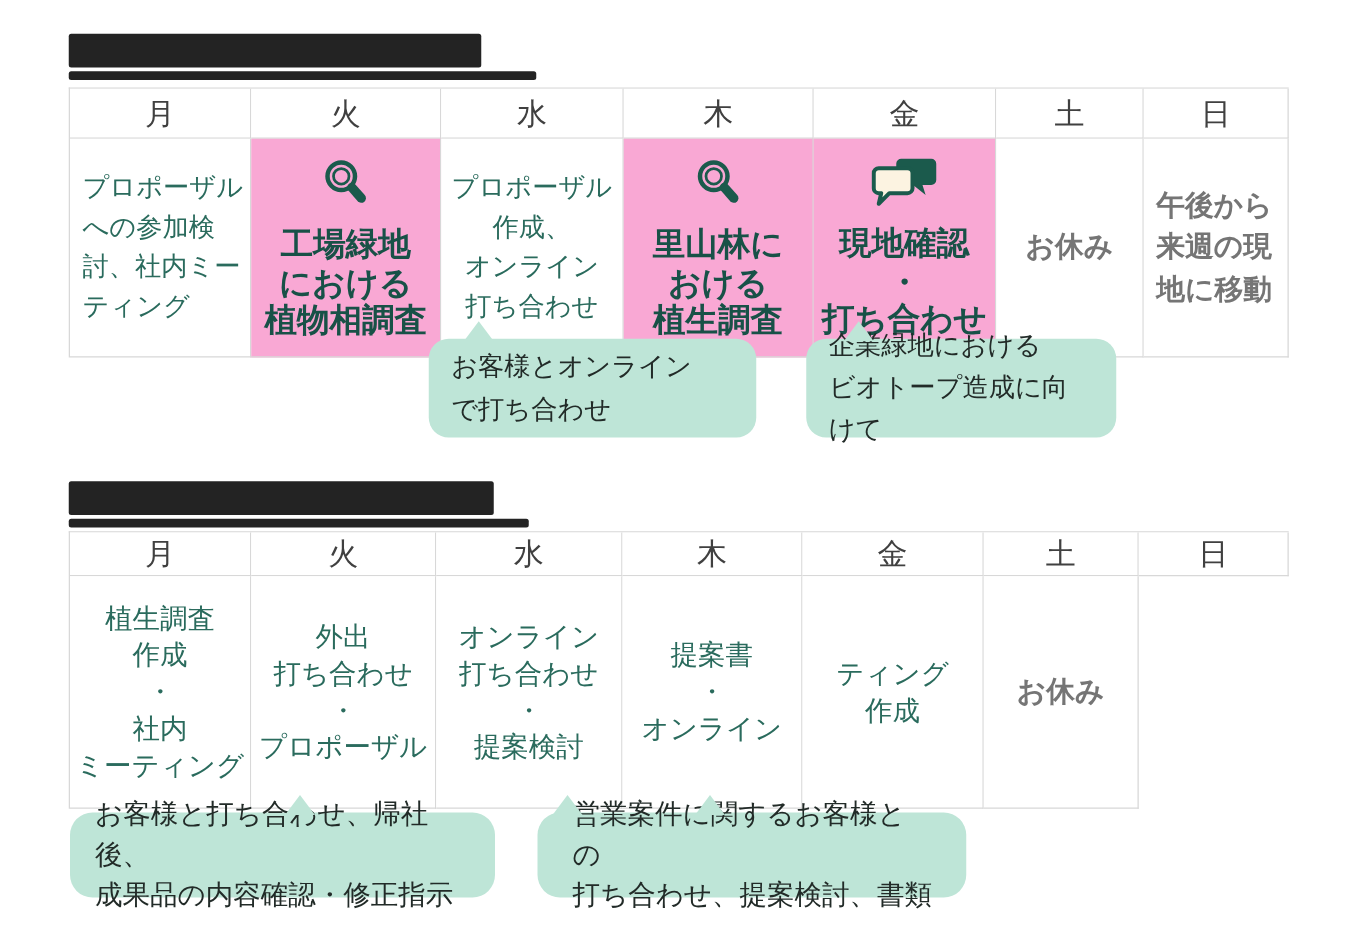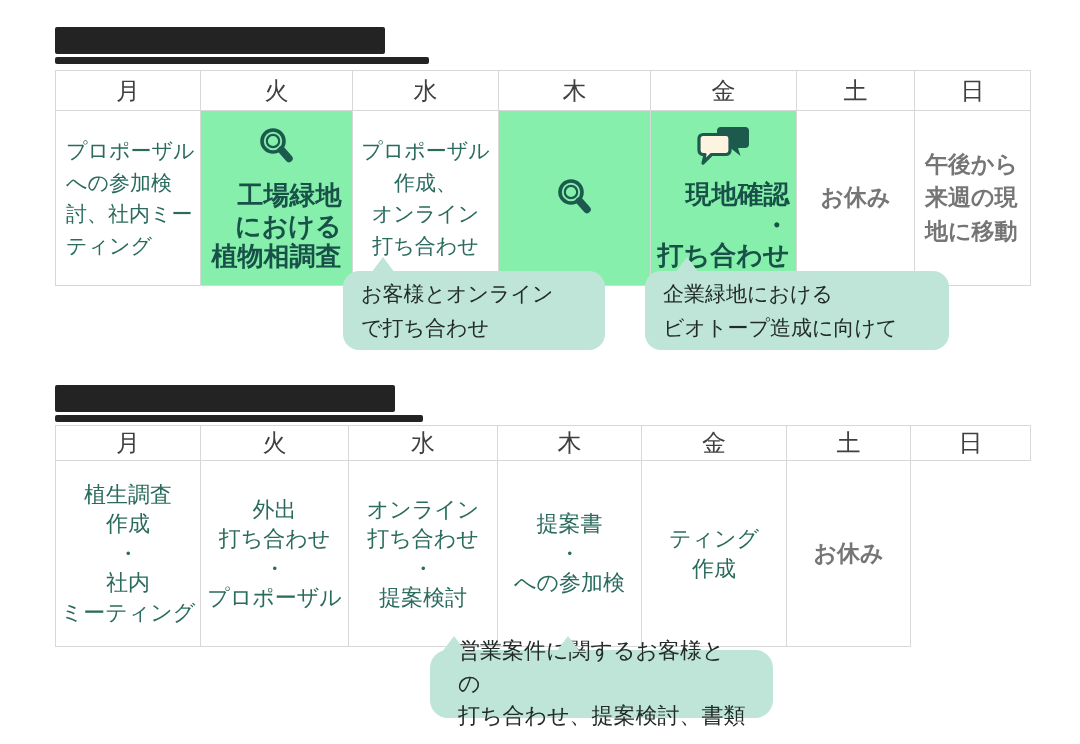--- a/index.html
+++ b/index.html
@@ -13,21 +13,21 @@
   .sched{position:absolute;left:55px;width:975px;display:grid;
          border-top:1px solid #d8d8d8;border-left:1px solid #d8d8d8;background:#fff;}
   .t1{top:70px;grid-template-columns:145px 152px 146px 152px 146px 118px 116px;grid-template-rows:40px 175px;}
   .t2{top:425px;grid-template-columns:145px 148px 149px 144px 145px 124px 120px;grid-template-rows:35px 186px;}
   .day-h{border-right:1px solid #d8d8d8;border-bottom:1px solid #d8d8d8;
          display:flex;align-items:center;justify-content:center;
          font-size:24px;color:#404040;background:#fff;}
   .cell{border-right:1px solid #d8d8d8;border-bottom:1px solid #d8d8d8;
         display:flex;flex-direction:column;align-items:center;justify-content:center;
         gap:10px;background:#fff;text-align:center;}
-  .cell.cream{background:#86efac;text-align:right;}
+  .cell.cream{background:#f9a8d4;}
   .cell.left{align-items:flex-start;text-align:left;padding-left:10px;}
   .ctext{white-space:pre-line;}
   .teal{color:#2a6b5d;font-weight:500;font-size:21px;line-height:1.5;}
   .t2 .teal{font-size:22px;line-height:1.34;}
   .teal-bold{color:#185147;font-weight:700;font-size:26px;line-height:1.18;}
   .gray{color:#757575;font-weight:700;font-size:23px;line-height:1.45;}
   
   .bubble{position:absolute;background:#bee5d7;border-radius:16px;
           color:#222b28;display:flex;align-items:center;}
   .bubble .btext{white-space:pre-line;}
@@ -80,20 +80,23 @@
 打ち合わせ</div>
     </div>
     <div class="cell cream">
       <span class="icon-wrap">
         <svg width="46" height="46" viewBox="0 0 46 46">
           <circle cx="19" cy="17" r="11" fill="none" stroke="#1b5a4c" stroke-width="3.6"></circle>
           <circle cx="19" cy="17" r="6.2" fill="none" stroke="#1b5a4c" stroke-width="2.2"></circle>
           <line x1="27.5" y1="26" x2="35" y2="34.5" stroke="#1b5a4c" stroke-width="7.5" stroke-linecap="round"></line>
         </svg>
       </span>
+      <div class="ctext teal-bold">里山林に
+おける
+植生調査</div>
     </div>
     <div class="cell cream">
       <span class="icon-wrap">
         <svg width="54" height="44" viewBox="0 0 54 44">
           <path d="M24 2 h24 a4 4 0 0 1 4 4 v13 a4 4 0 0 1 -4 4 h-7 l2.5 8 -10-8 h-9.5 a4 4 0 0 1 -4-4 v-13 a4 4 0 0 1 4-4 z" fill="#1b5a4c"></path>
           <path d="M6 9.5 h23 a4 4 0 0 1 4 4 v12 a4 4 0 0 1 -4 4 h-14.5 l-8.5 8.5 2-8.5 h-2 a4 4 0 0 1 -4-4 v-12 a4 4 0 0 1 4-4 z" fill="#fcf3e1" stroke="#1b5a4c" stroke-width="3.2" stroke-linejoin="round"></path>
         </svg>
       </span>
       <div class="ctext teal-bold">現地確認
 ・
@@ -107,21 +110,21 @@
 来週の現
 地に移動</div>
     </div>
   </div>
 
   <div class="bubble bub-w1" style="left:343px;top:271px;width:262px;height:79px;box-sizing:border-box;">
     <span class="tail" style="left:28px;"></span>
     <div class="btext">お客様とオンライン
 で打ち合わせ</div>
   </div>
-  <div class="bubble bub-w1" style="left:645px;top:271px;width:304px;height:79px;box-sizing:border-box;">
+  <div class="bubble bub-w1" style="left:645px;top:271px;width:248px;height:79px;box-sizing:border-box;">
     <span class="tail" style="left:30px;"></span>
     <div class="btext">企業緑地における
 ビオトープ造成に向けて</div>
   </div>
 
   <div class="title-bar" style="left:55px;top:385px;width:340px;height:27px;"></div>
   <div class="title-bar" style="left:55px;top:415px;width:368px;height:7px;"></div>
 
   <div class="sched t2">
     <div class="day-h">月</div>
@@ -147,31 +150,36 @@
     </div>
     <div class="cell">
       <div class="ctext teal">オンライン
 打ち合わせ
 ・
 提案検討</div>
     </div>
     <div class="cell">
       <div class="ctext teal">提案書
 ・
-への参加検</div>
+オンライン</div>
     </div>
     <div class="cell">
       <div class="ctext teal">ティング
 作成</div>
     </div>
     <div class="cell">
       <div class="ctext gray">お休み</div>
     </div>
   </div>
 
+  <div class="bubble bub-w2" style="left:56px;top:650px;width:340px;height:68px;box-sizing:border-box;padding-left:20px;">
+    <span class="tail" style="left:172px;"></span>
+    <div class="btext">お客様と打ち合わせ、帰社後、
+成果品の内容確認・修正指示</div>
+  </div>
   <div class="bubble bub-w2" style="left:430px;top:650px;width:343px;height:68px;box-sizing:border-box;padding-left:28px;">
     <span class="tail" style="left:12px;"></span>
     <span class="tail" style="left:126px;"></span>
     <div class="btext">営業案件に関するお客様との
 打ち合わせ、提案検討、書類</div>
   </div>
 
 </div>
 
 </body></html>

